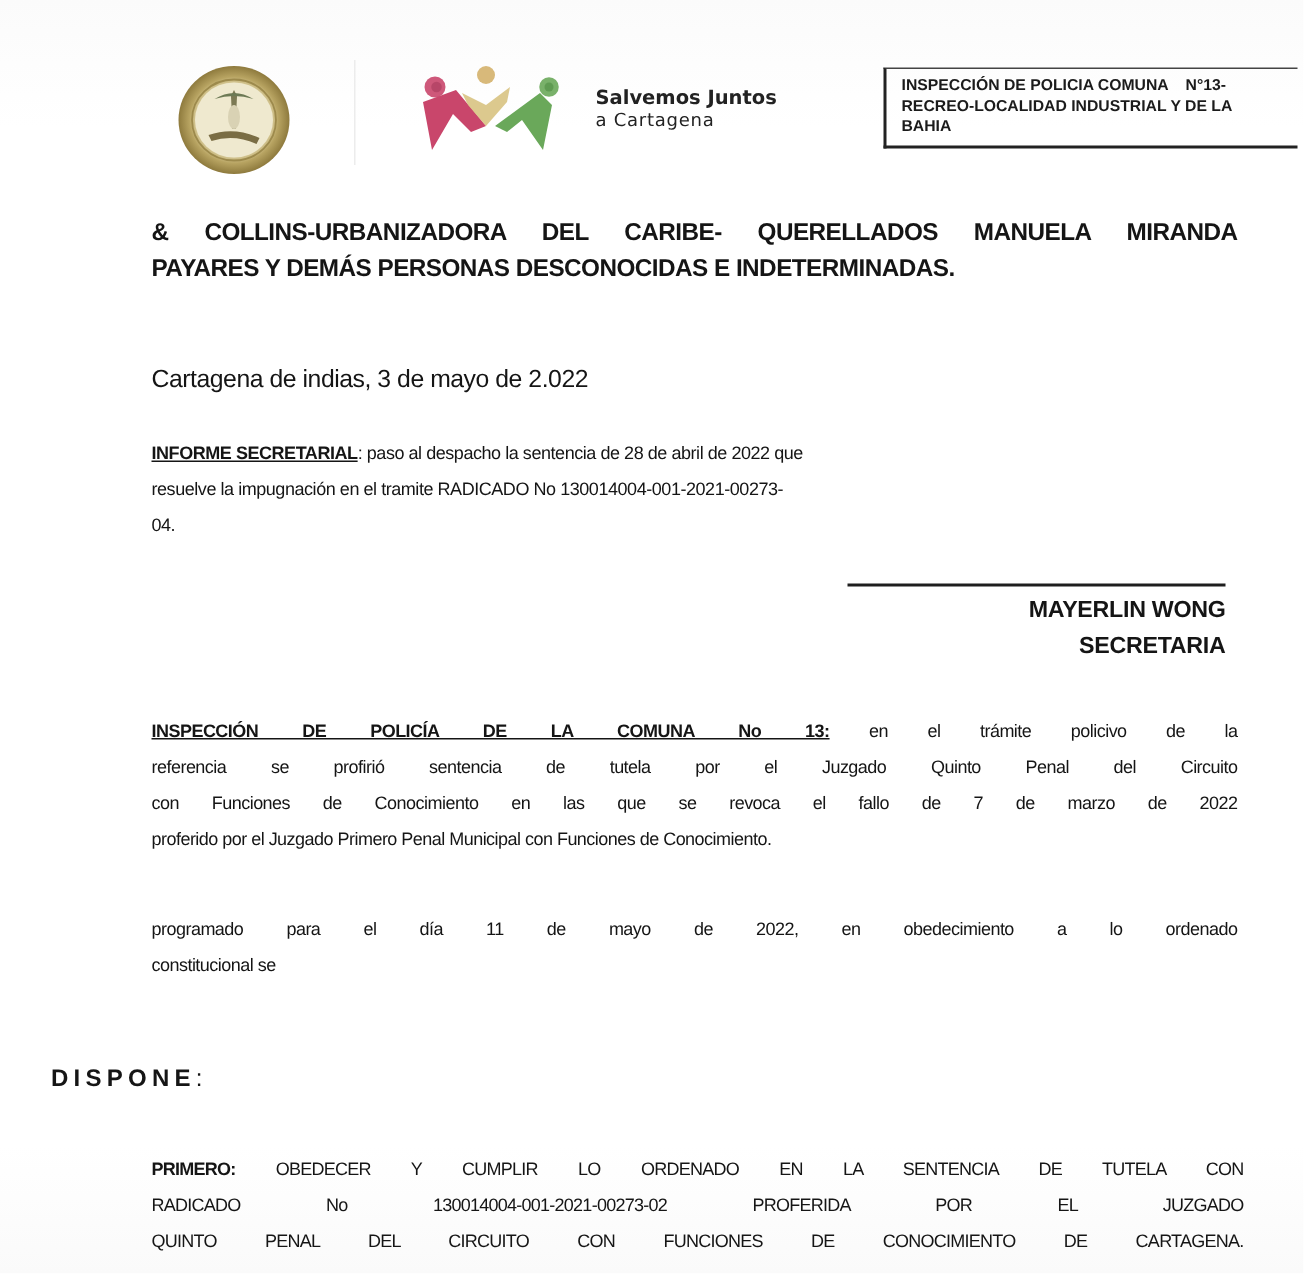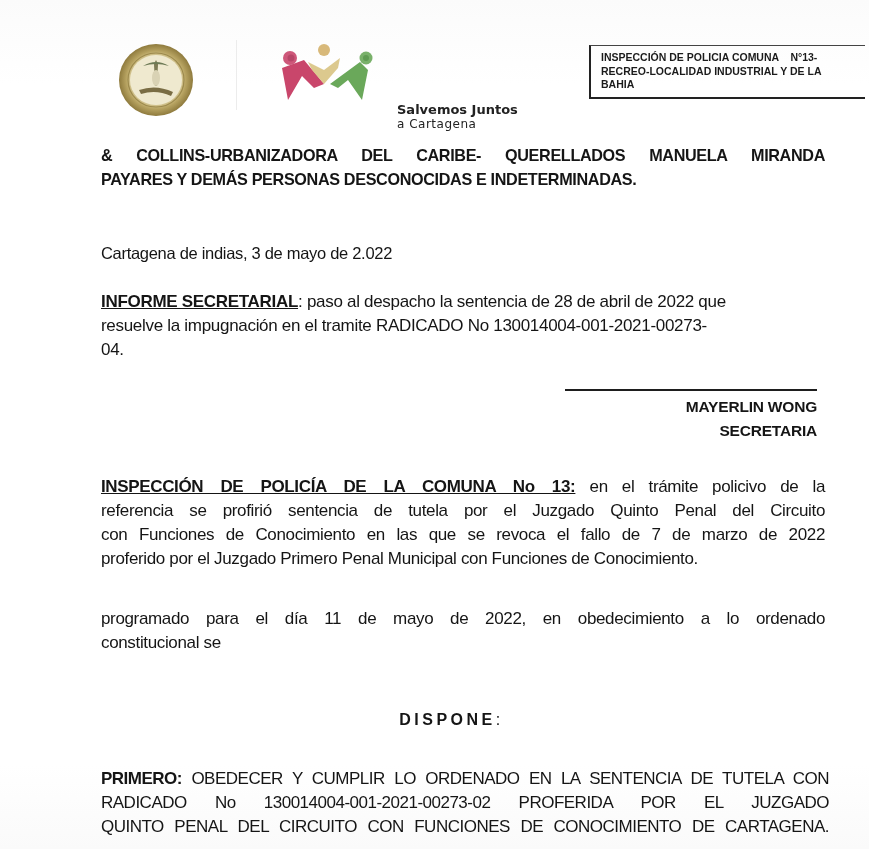--- a/index.html
+++ b/index.html
@@ -38,21 +38,21 @@
       left: 276px; top: 40px;
       width: 110px; height: 66px;
     }
     .salv-text {
       position: absolute;
       left: 397px; top: 58px;
       font-family: "DejaVu Sans", sans-serif;
       color: #222;
       line-height: 15px;
     }
-    .salv-text .l1 { font-size: 13px; font-weight: bold; letter-spacing: 0px; display:block;margin-top:44px; }
+    .salv-text .l1 { font-size: 13px; font-weight: bold; letter-spacing: 0px; display:block; }
     .salv-text .l2 { font-size: 12px; display:block; letter-spacing: 0.5px; }
     .insp-box {
       position: absolute;
       left: 589px; top: 45px;
       width: 276px; height: 54px;
       border-left: 2px solid #222;
       border-bottom: 2px solid #222;
       border-top: 1px solid #444;
       box-sizing: border-box;
       padding: 5px 0 0 10px;
@@ -61,21 +61,21 @@
       font-size: 10.5px;
       line-height: 13.5px;
       color: #1b1b1b;
     }
     
     .txt {
       position: absolute;
       left: 101px;
       width: 724px;
       font-family: "Liberation Sans Narrow", "Liberation Sans", sans-serif;
-      font-size: 17px;
+      font-size: 12px;
       line-height: 24px;
       color: #151515;
       text-align: justify;
     }
     .ref {
       top: 143px;
       font-weight: bold;
       font-size: 16.2px;
       letter-spacing: -0.35px;
       word-spacing: 0px;
@@ -107,21 +107,20 @@
     .insp { top: 475px; letter-spacing: -0.35px; }
     .insp .ln { display:block; text-align: justify; text-align-last: justify; }
     .insp .ln.last { text-align-last: left; }
     .cump { top: 607px; letter-spacing: -0.35px; }
     .cump .ln { display:block; text-align: justify; text-align-last: justify; }
     .cump .ln.last { text-align-last: left; }
     .dispone {
       position: absolute;
       left: 0; width: 869px;
       top: 711px;
-      text-align: center;
       font-size: 16px;
       letter-spacing: 3.5px;
       color: #151515;
       padding-left: 34px;
       box-sizing: border-box;
     }
     .dispone b { font-weight: bold; }
     .primero { top: 767px; letter-spacing: -0.5px; width: 728px; }
     .primero .ln { display:block; text-align: justify; text-align-last: justify; }
   </style>

